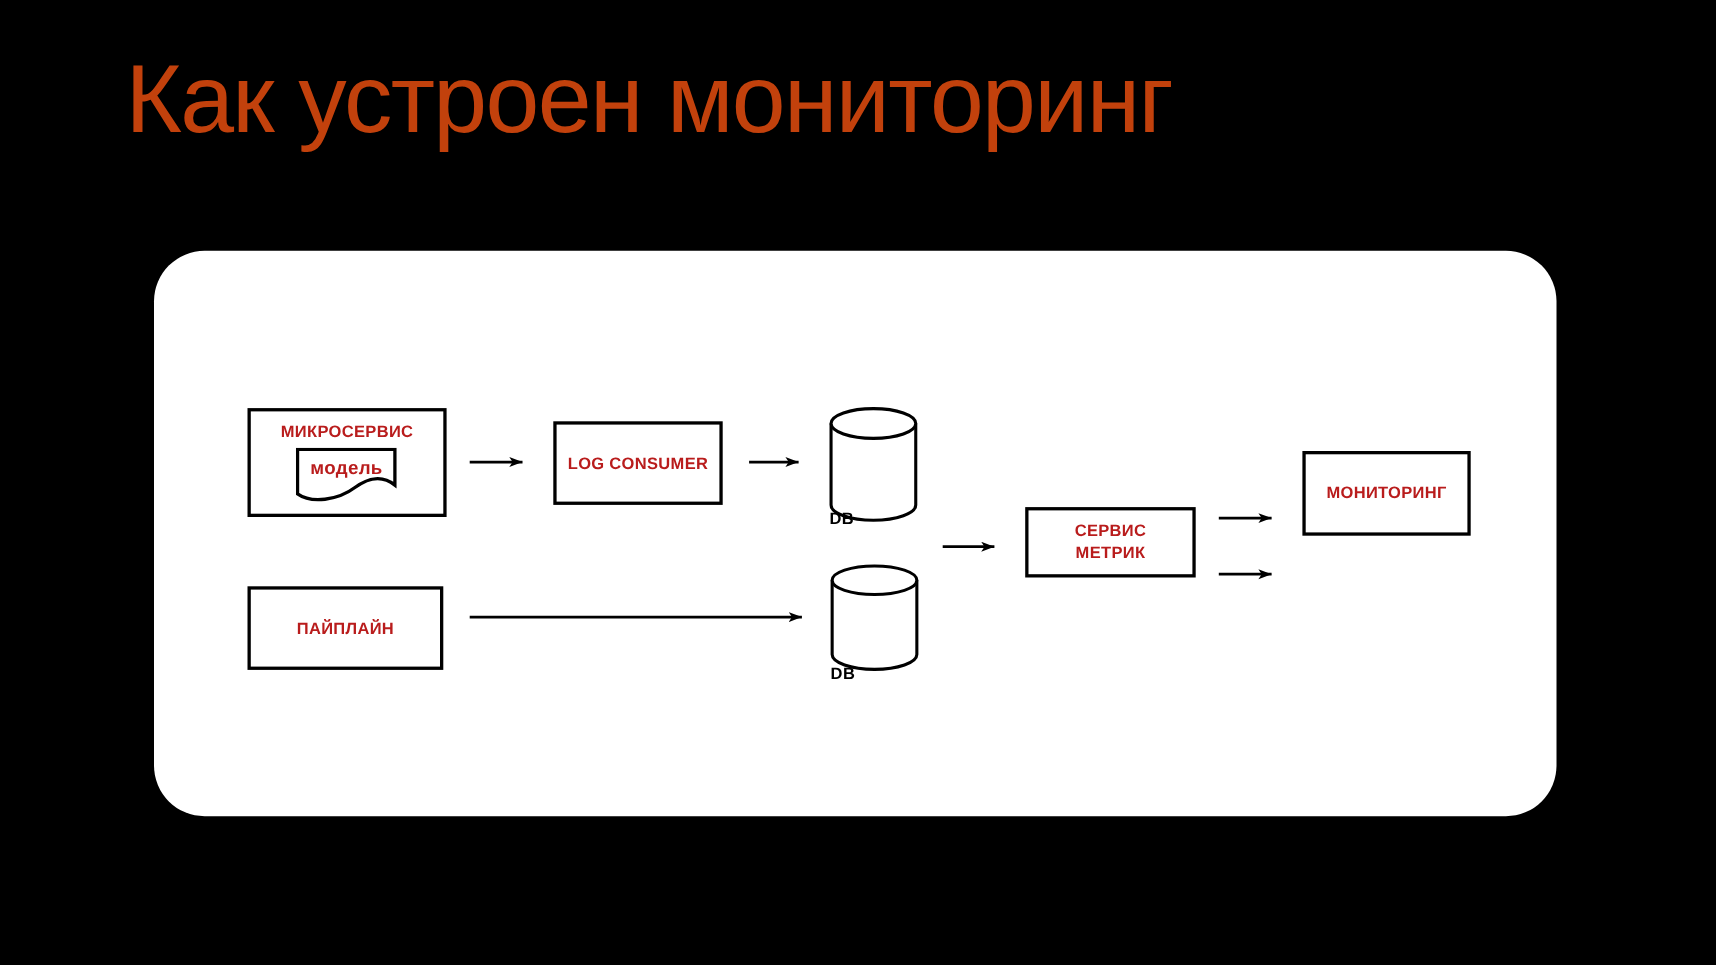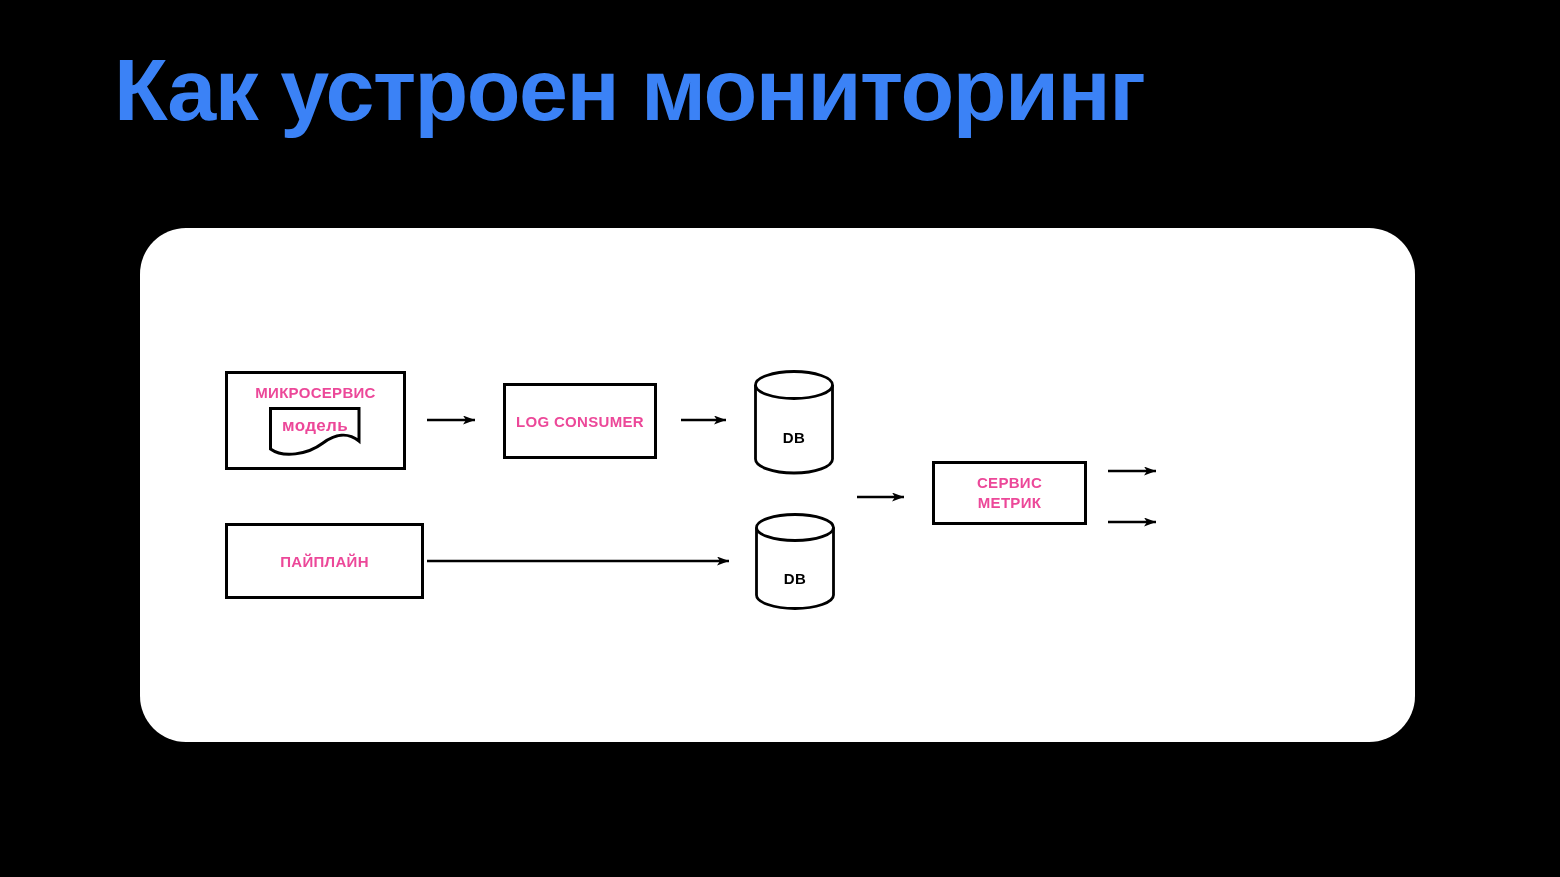--- a/index.html
+++ b/index.html
@@ -9,23 +9,23 @@
     width: 1560px;
     height: 877px;
     background: #000;
     overflow: hidden;
     font-family: "Liberation Sans", "DejaVu Sans", sans-serif;
   }
   .title {
     position: absolute;
     left: 114px;
     top: 46px;
-    color: #3b82f6;
+    color: #c2410c;
     font-size: 88px;
-    font-weight: bold;
+    font-weight: normal;
     letter-spacing: -1.5px;
     line-height: 1;
     white-space: nowrap;
   }
   .card {
     position: absolute;
     left: 140px;
     top: 228px;
     width: 1275px;
     height: 514px;
@@ -35,32 +35,32 @@
   .wires {
     position: absolute;
     left: 0; top: 0;
     width: 1275px;
     height: 514px;
   }
   .node {
     position: absolute;
     border: 3px solid #000;
     background: #fff;
-    color: #ec4899;
+    color: #b91c1c;
     font-size: 15px;
     font-weight: bold;
     letter-spacing: 0.3px;
     display: flex;
     align-items: center;
     justify-content: center;
     text-align: center;
   }
   .n-micro    { left: 85px;   top: 143px; width: 181px; height: 99px; display: block; }
   .n-logcons  { left: 363px;  top: 155px; width: 154px; height: 76px; }
-  .n-pipeline { left: 85px;   top: 295px; width: 199px; height: 76px; }
+  .n-pipeline { left: 85px;   top: 305px; width: 178px; height: 76px; }
   .n-metrics  { left: 792px;  top: 233px; width: 155px; height: 64px; line-height: 20px; }
   .n-monitor  { left: 1044px; top: 182px; width: 153px; height: 77px; }
   .n-feature  { left: 1044px; top: 284px; width: 153px; height: 75px; }
   .micro-label {
     margin-top: 10px;
     text-align: center;
     font-size: 15px;
     font-weight: bold;
     letter-spacing: 0.3px;
   }
@@ -76,25 +76,25 @@
     left: 41px;
     top: 42px;
     width: 92px;
     text-align: center;
     font-size: 17px;
     font-weight: bold;
   }
   .db-label {
     position: absolute;
     width: 80px;
-    text-align: center;
     font-size: 15px;
     font-weight: bold;
     letter-spacing: 0.5px;
     color: #000;
+    margin-top: 34px;
   }
   .db1-label { left: 614px; top: 201px; }
   .db2-label { left: 615px; top: 342px; }
 </style>
 </head>
 <body>
 
 <div class="slide">
 
   <h1 class="title">Как устроен мониторинг</h1>
@@ -145,16 +145,19 @@
       <span>ПАЙПЛАЙН</span>
     </div>
 
     <div class="node n-metrics">
       <div>
         <div>СЕРВИС</div>
         <div>МЕТРИК</div>
       </div>
     </div>
 
+    <div class="node n-monitor">
+      <span>МОНИТОРИНГ</span>
+    </div>
 
 
   </div>
 </div>
 
 </body></html>

